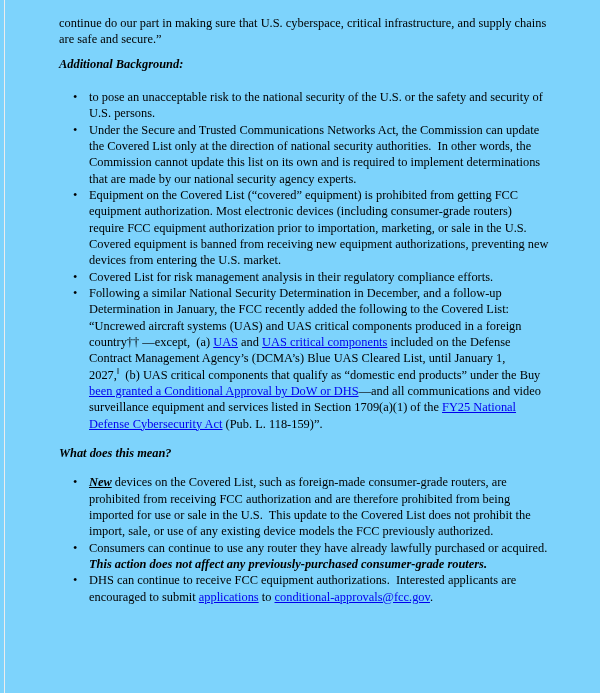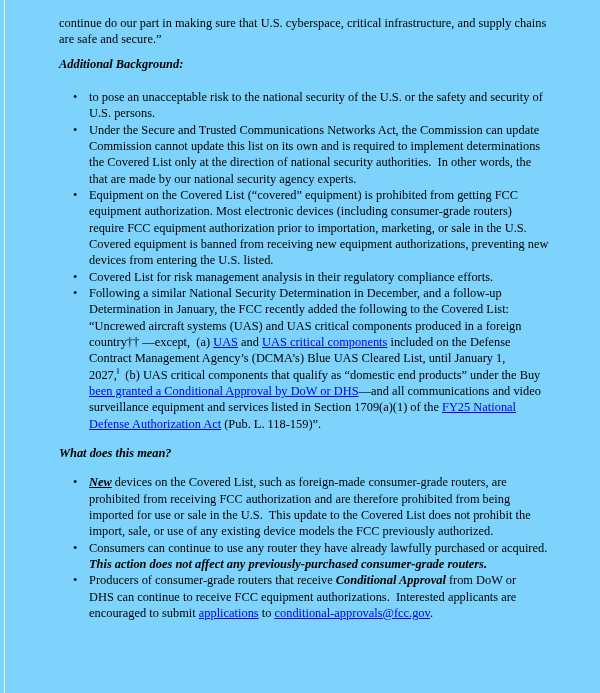--- a/index.html
+++ b/index.html
@@ -48,66 +48,65 @@
       </div>
       <div class="list" data-name="background-list">
         <div class="list-item" data-name="bullet-covered-list-definition">
           <span class="bullet" data-name="bullet-icon">•</span>
           <div class="line" data-name="text-line"><span data-name="text-segment">to pose an unacceptable risk to the national security of the U.S. or the safety and security of</span></div>
           <div class="line" data-name="text-line"><span data-name="text-segment">U.S. persons.</span></div>
         </div>
         <div class="list-item" data-name="bullet-secure-networks-act">
           <span class="bullet" data-name="bullet-icon">•</span>
           <div class="line" data-name="text-line"><span data-name="text-segment">Under the Secure and Trusted Communications Networks Act, the Commission can update</span></div>
+          <div class="line" data-name="text-line"><span data-name="text-segment">the Covered List only at the direction of national security authorities.  In other words, the</span></div>
           <div class="line" data-name="text-line"><span data-name="text-segment">Commission cannot update this list on its own and is required to implement determinations</span></div>
-          <div class="line" data-name="text-line"><span data-name="text-segment">the Covered List only at the direction of national security authorities.  In other words, the</span></div>
           <div class="line" data-name="text-line"><span data-name="text-segment">that are made by our national security agency experts.</span></div>
         </div>
         <div class="list-item" data-name="bullet-covered-equipment-prohibited">
           <span class="bullet" data-name="bullet-icon">•</span>
           <div class="line" data-name="text-line"><span data-name="text-segment">Equipment on the Covered List (“covered” equipment) is prohibited from getting FCC</span></div>
           <div class="line" data-name="text-line"><span data-name="text-segment">equipment authorization. Most electronic devices (including consumer-grade routers)</span></div>
           <div class="line" data-name="text-line"><span data-name="text-segment">require FCC equipment authorization prior to importation, marketing, or sale in the U.S.</span></div>
           <div class="line" data-name="text-line"><span data-name="text-segment">Covered equipment is banned from receiving new equipment authorizations, preventing new</span></div>
-          <div class="line" data-name="text-line"><span data-name="text-segment">devices from entering the U.S. listed.</span></div>
+          <div class="line" data-name="text-line"><span data-name="text-segment">devices from entering the U.S. market.</span></div>
         </div>
         <div class="list-item" data-name="bullet-cisa-encourages">
           <span class="bullet" data-name="bullet-icon">•</span>
           <div class="line" data-name="text-line"><span data-name="text-segment">Covered List for risk management analysis in their regulatory compliance efforts.</span></div>
         </div>
         <div class="list-item" data-name="bullet-uas-addition">
           <span class="bullet" data-name="bullet-icon">•</span>
           <div class="line" data-name="text-line"><span data-name="text-segment">Following a similar National Security Determination in December, and a follow-up</span></div>
           <div class="line" data-name="text-line"><span data-name="text-segment">Determination in January, the FCC recently added the following to the Covered List:</span></div>
           <div class="line" data-name="text-line"><span data-name="text-segment">“Uncrewed aircraft systems (UAS) and UAS critical components produced in a foreign</span></div>
           <div class="line" data-name="text-line"><span data-name="text-segment">country†† —except,  (a) </span><a class="link" data-name="uas-link">UAS</a><span data-name="text-segment"> and </span><a class="link" data-name="uas-critical-components-link">UAS critical components</a><span data-name="text-segment"> included on the Defense</span></div>
           <div class="line" data-name="text-line"><span data-name="text-segment">Contract Management Agency’s (DCMA’s) Blue UAS Cleared List, until January 1,</span></div>
           <div class="line" data-name="text-line"><span data-name="text-segment">2027,</span><sup class="fnmark" data-name="footnote-marker">‖</sup><span data-name="text-segment">  (b) UAS critical components that qualify as “domestic end products” under the Buy</span></div>
           <div class="line" data-name="text-line"><a class="link" data-name="conditional-approval-devices-link-continued">been granted a Conditional Approval by DoW or DHS</a><span data-name="text-segment">—and all communications and video</span></div>
           <div class="line" data-name="text-line"><span data-name="text-segment">surveillance equipment and services listed in Section 1709(a)(1) of the </span><a class="link" data-name="fy25-ndaa-link">FY25 National</a></div>
-          <div class="line" data-name="text-line"><a class="link" data-name="fy25-ndaa-link-continued">Defense Authorization Act</a><span data-name="text-segment"> (Pub. L. 118-159)”.</span></div>
+          <div class="line" data-name="text-line"><a class="link" data-name="fy25-ndaa-link-continued">Defense Cybersecurity Act</a><span data-name="text-segment"> (Pub. L. 118-159)”.</span></div>
         </div>
       </div>
       <div class="block heading" data-name="what-does-this-mean-heading">
         <div class="line" data-name="text-line"><span class="bold" data-name="text-segment">What does this mean?</span></div>
       </div>
       <div class="list" data-name="meaning-list">
         <div class="list-item" data-name="bullet-new-devices">
           <span class="bullet" data-name="bullet-icon">•</span>
           <div class="line" data-name="text-line"><span class="bold underline" data-name="text-segment">New</span><span data-name="text-segment"> devices on the Covered List, such as foreign-made consumer-grade routers, are</span></div>
           <div class="line" data-name="text-line"><span data-name="text-segment">prohibited from receiving FCC authorization and are therefore prohibited from being</span></div>
           <div class="line" data-name="text-line"><span data-name="text-segment">imported for use or sale in the U.S.  This update to the Covered List does not prohibit the</span></div>
           <div class="line" data-name="text-line"><span data-name="text-segment">import, sale, or use of any existing device models the FCC previously authorized.</span></div>
         </div>
         <div class="list-item" data-name="bullet-previously-purchased">
           <span class="bullet" data-name="bullet-icon">•</span>
           <div class="line" data-name="text-line"><span data-name="text-segment">Consumers can continue to use any router they have already lawfully purchased or acquired.</span></div>
           <div class="line" data-name="text-line"><span class="bold" data-name="text-segment">This action does not affect any previously-purchased consumer-grade routers.</span></div>
         </div>
         <div class="list-item" data-name="bullet-conditional-approval">
           <span class="bullet" data-name="bullet-icon">•</span>
-          <div class="line" data-name="text-line"><span data-name="text-segment">Producers of consumer-grade routers that receive </span><span class="bold" data-name="text-segment">Conditional Approval</span><span data-name="text-segment"> from DoW or</span></div>
           <div class="line" data-name="text-line"><span data-name="text-segment">DHS can continue to receive FCC equipment authorizations.  Interested applicants are</span></div>
           <div class="line" data-name="text-line"><span data-name="text-segment">encouraged to submit </span><a class="link" data-name="applications-link">applications</a><span data-name="text-segment"> to </span><a class="link" data-name="conditional-approvals-email-link">conditional-approvals@fcc.gov</a><span data-name="text-segment">.</span></div>
         </div>
       </div>
     </div>
 </div>
 
 </body></html>

